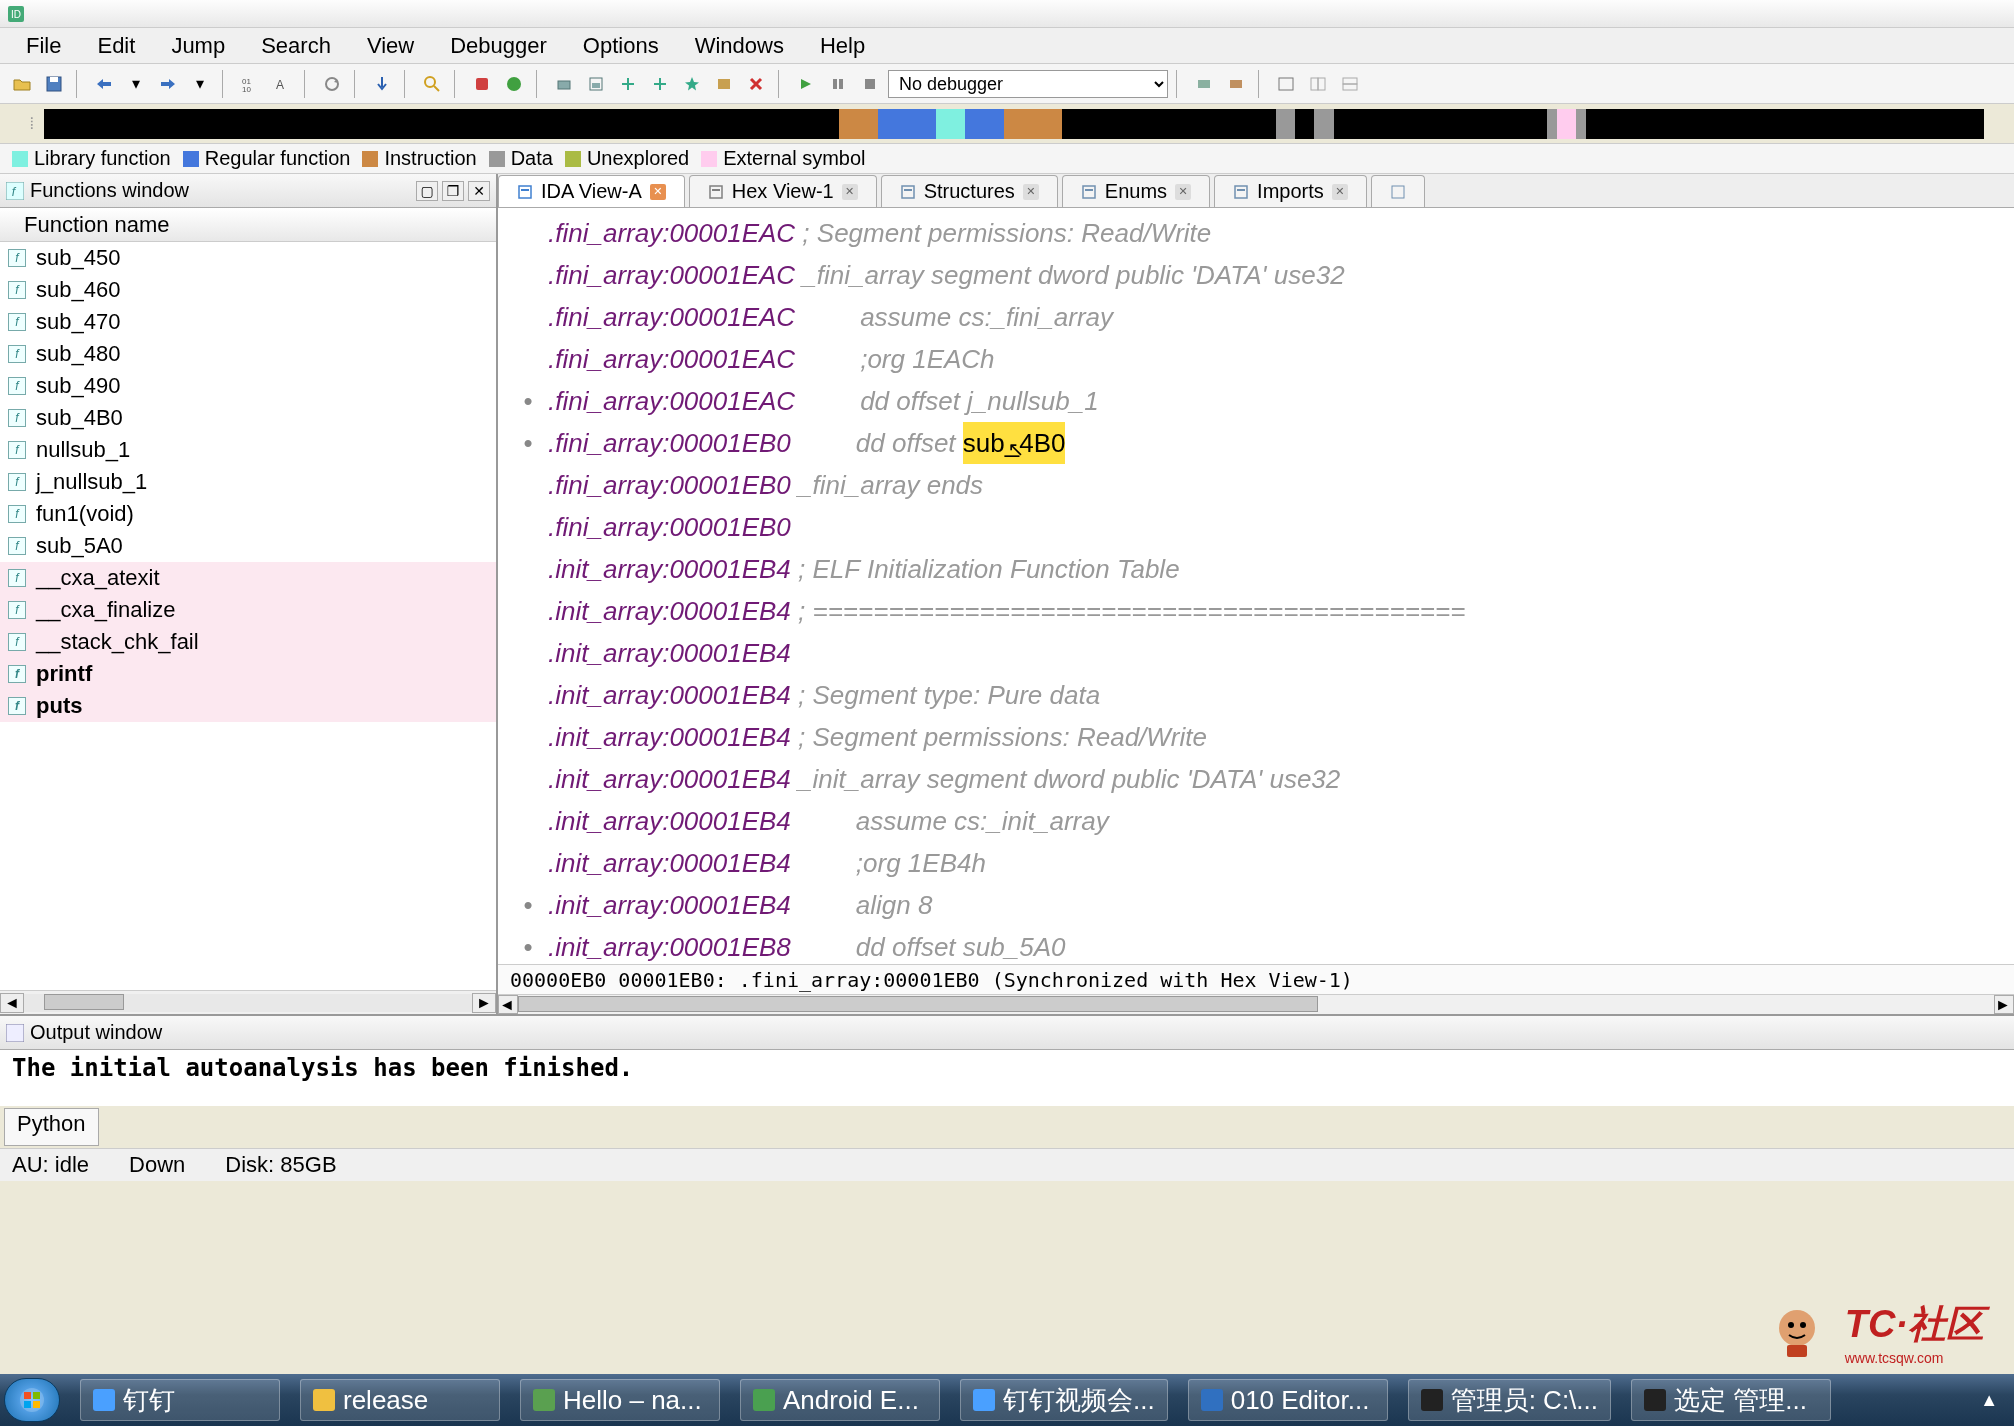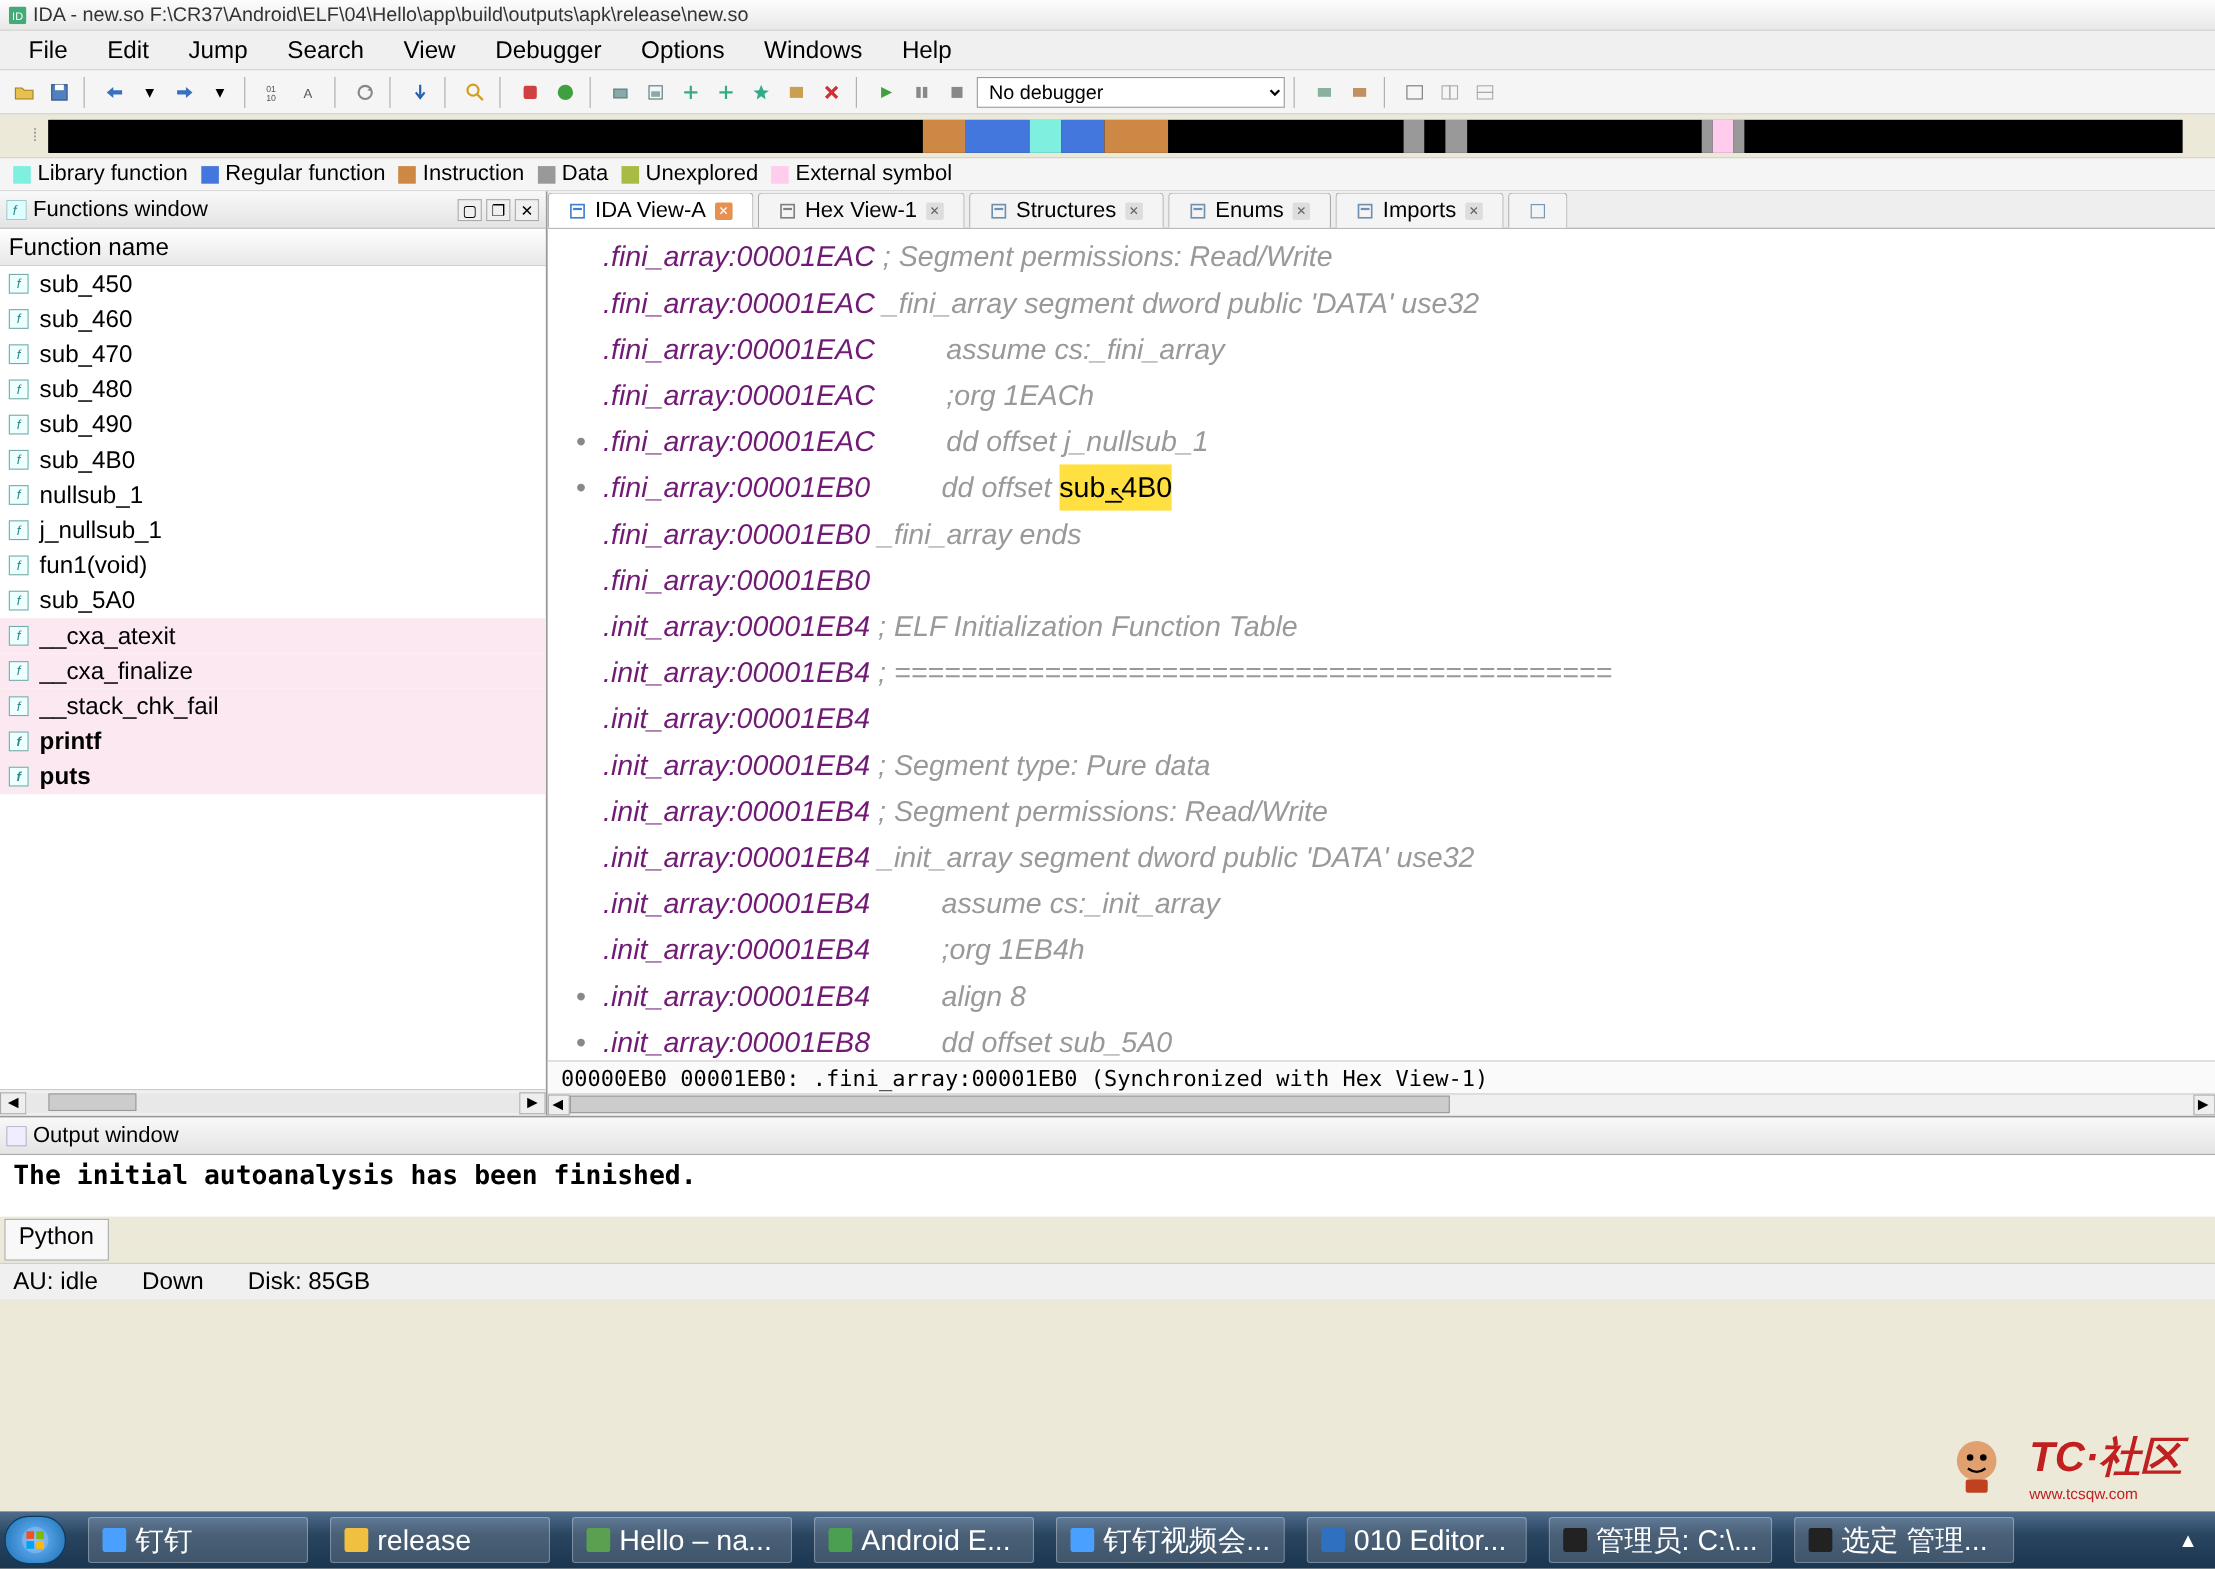--- a/index.html
+++ b/index.html
@@ -26,21 +26,21 @@
 .legend .sw { width: 16px; height: 16px; }
 
 .main { display: flex; height: 840px; }
 
 .functions-panel { width: 498px; border-right: 2px solid #999; display: flex; flex-direction: column; background: #fff; }
 .panel-header { height: 34px; background: linear-gradient(#f8f8f8,#e4e4e4); border-bottom: 1px solid #aaa; display: flex; align-items: center; padding: 0 6px; }
 .panel-header .ph-icon { width: 18px; height: 18px; margin-right: 6px; }
 .panel-header .ph-title { flex: 1; font-size: 20px; }
 .panel-header .ph-btn { width: 22px; height: 20px; border: 1px solid #aaa; background: #f0f0f0; margin-left: 4px; display: flex; align-items: center; justify-content: center; font-size: 14px; cursor: pointer; }
 
-.col-header { height: 34px; background: linear-gradient(#fff,#e8e8e8); border-bottom: 1px solid #ccc; padding: 0 8px; display: flex; align-items: center; font-size: 22px; }
+.col-header { height: 34px; background: linear-gradient(#fff,#e8e8e8); border-bottom: 1px solid #ccc; padding: 0 24px; display: flex; align-items: center; font-size: 22px; }
 
 .func-list { flex: 1; overflow-y: auto; background: #fff; }
 .func-item { height: 32px; display: flex; align-items: center; padding: 0 8px; font-family: "Consolas", monospace; font-size: 22px; cursor: pointer; }
 .func-item .fi-icon { width: 18px; height: 18px; border: 1px solid #7aa; background: #eff; color: #388; display: flex; align-items: center; justify-content: center; font-size: 12px; font-style: italic; margin-right: 10px; }
 .func-item.ext { background: #fce8f0; }
 .func-item.bold { font-weight: bold; }
 
 .func-scroll { height: 24px; background: #f0f0f0; border-top: 1px solid #ccc; display: flex; align-items: center; }
 .func-scroll .sbtn { width: 24px; height: 20px; border: 1px solid #aaa; background: #eee; display:flex;align-items:center;justify-content:center; }
 .func-scroll .track { flex: 1; height: 18px; background: #e8e8e8; position: relative; }
@@ -87,21 +87,20 @@
 svg { display: block; }
 </style>
 </head>
 <body>
 
 <div class="titlebar">
   <svg class="icon" viewBox="0 0 16 16">
       <rect width="16" height="16" fill="#4a7" rx="2"></rect>
       <text x="3" y="12" font-size="10" fill="#fff">ID</text>
     </svg>
-  <span class="title">IDA - new.so  F:\CR37\Android\ELF\04\Hello\app\build\outputs\apk\release\new.so</span>
 </div>
 
 <div class="menubar" id="menubar">
     <div class="menu-item">File</div>
     <div class="menu-item">Edit</div>
     <div class="menu-item">Jump</div>
     <div class="menu-item">Search</div>
     <div class="menu-item">View</div>
     <div class="menu-item">Debugger</div>
     <div class="menu-item">Options</div>

